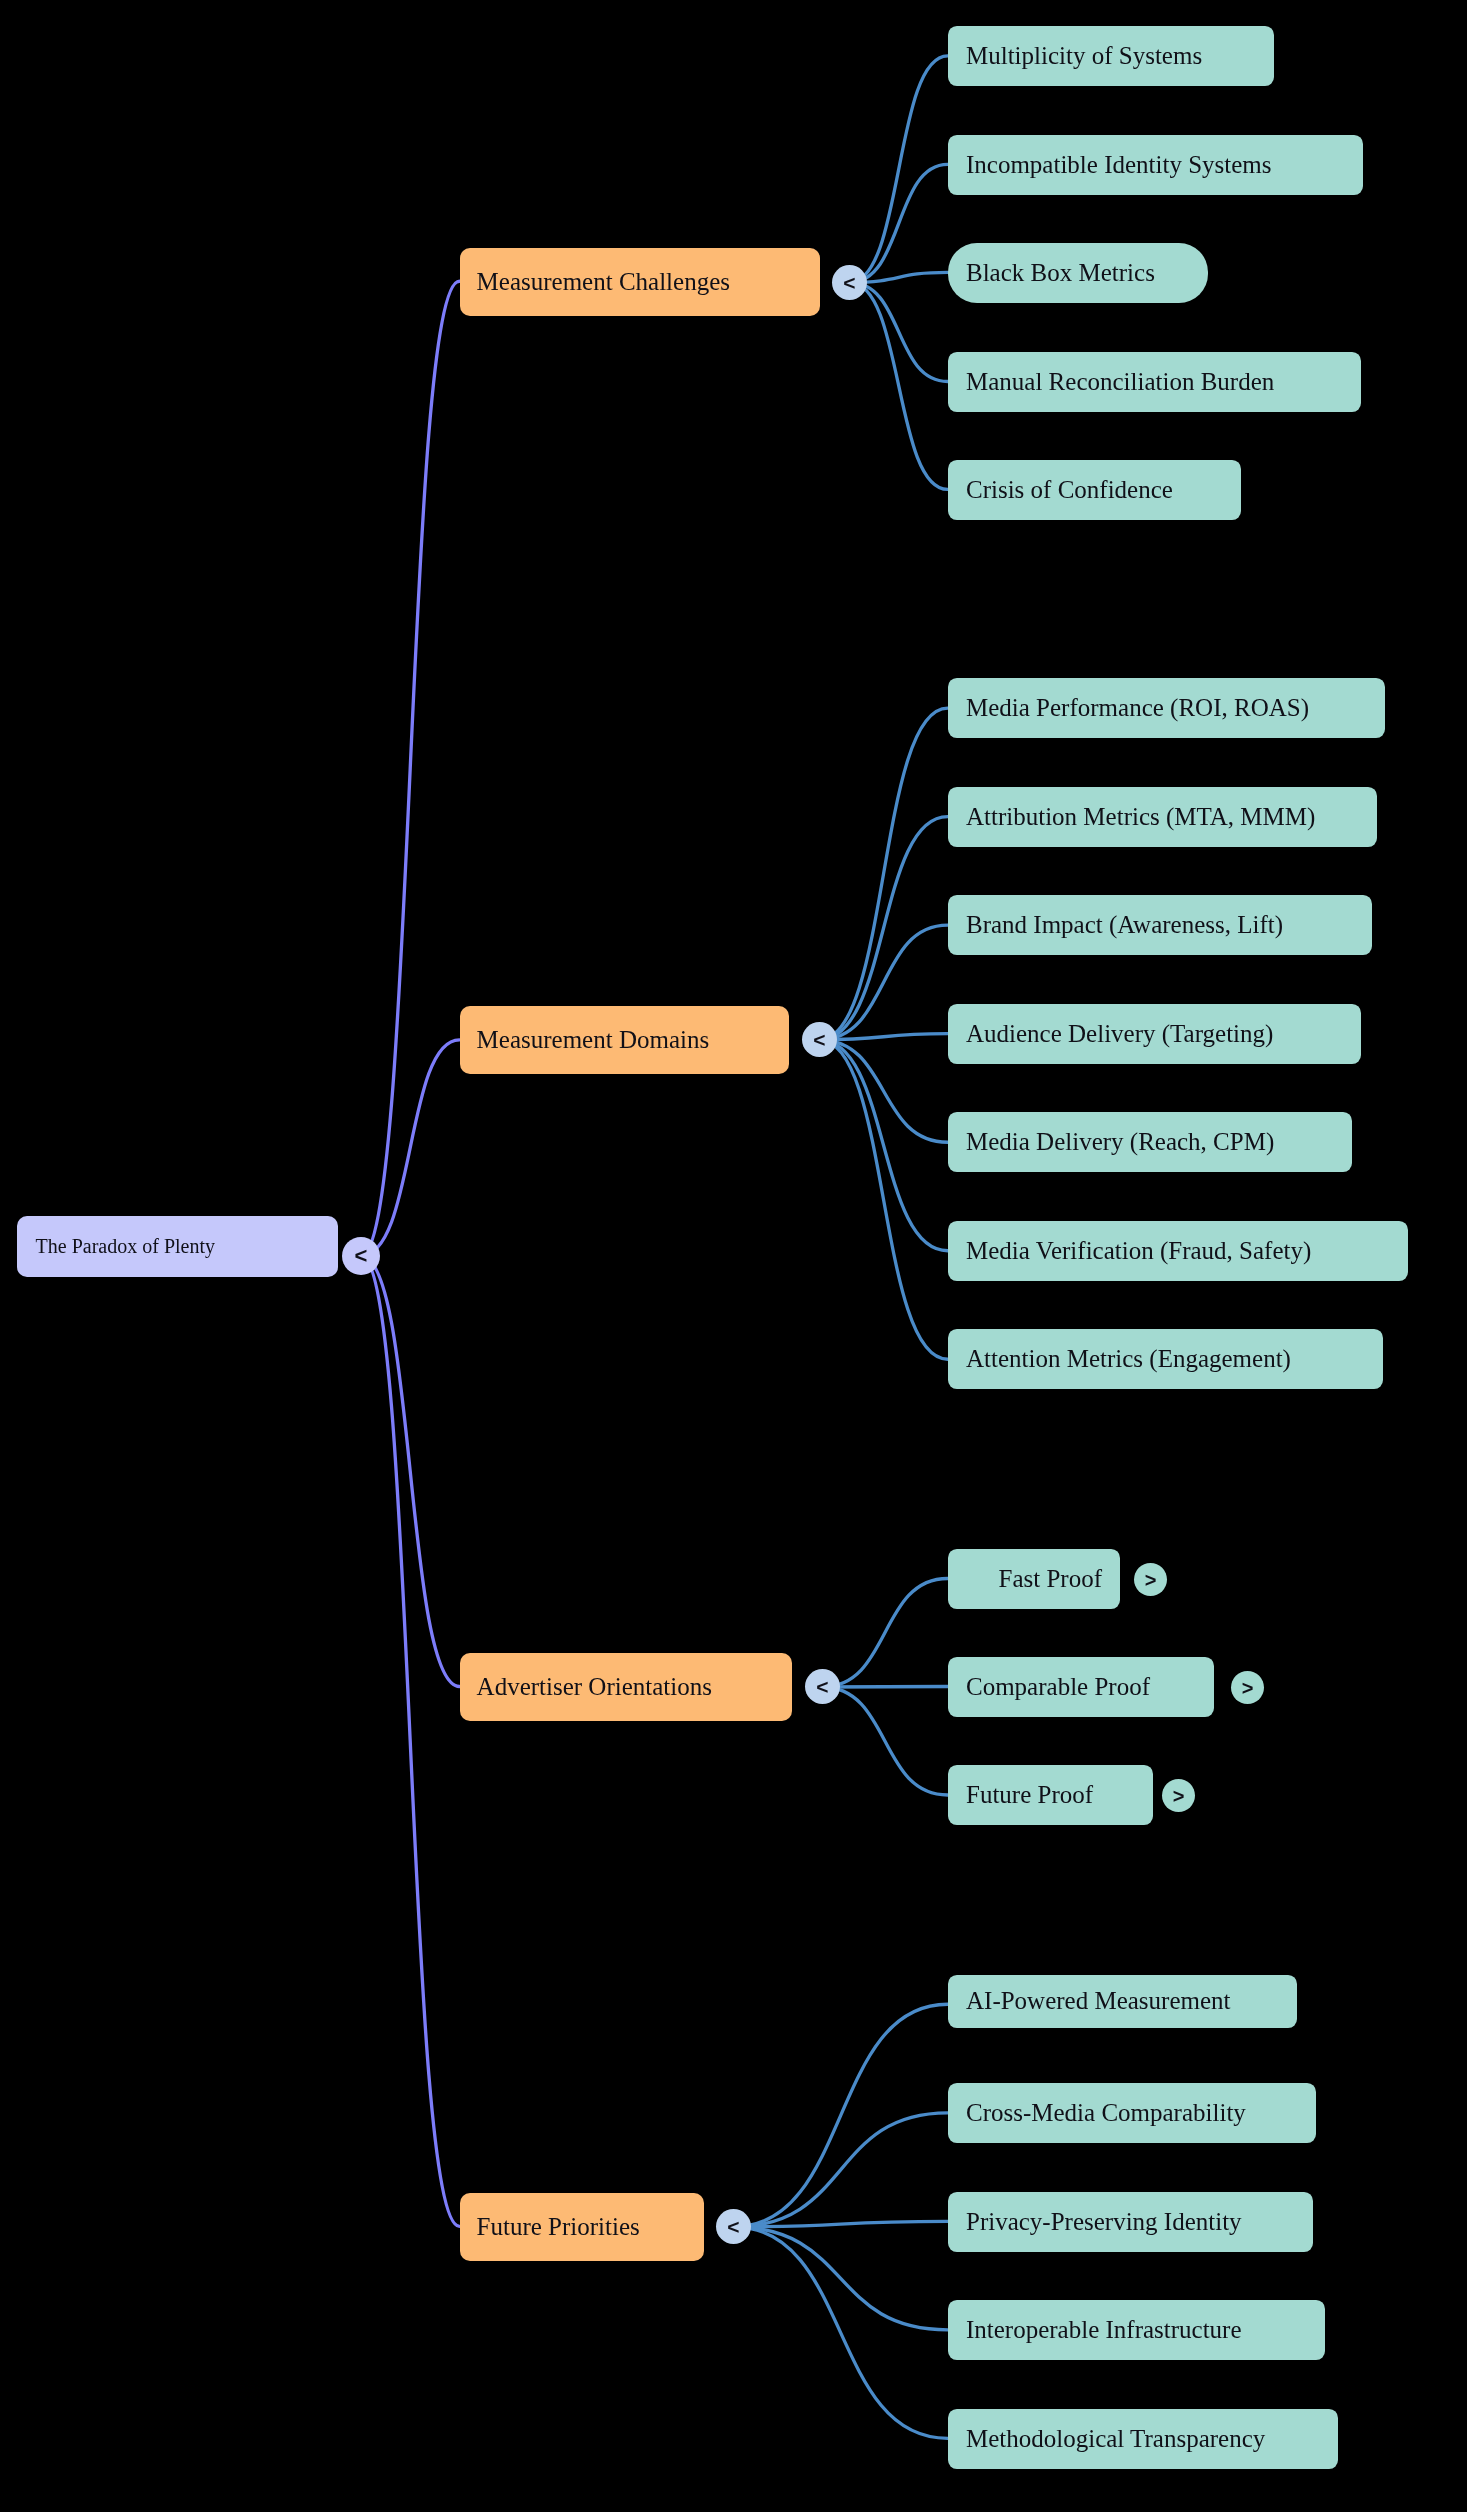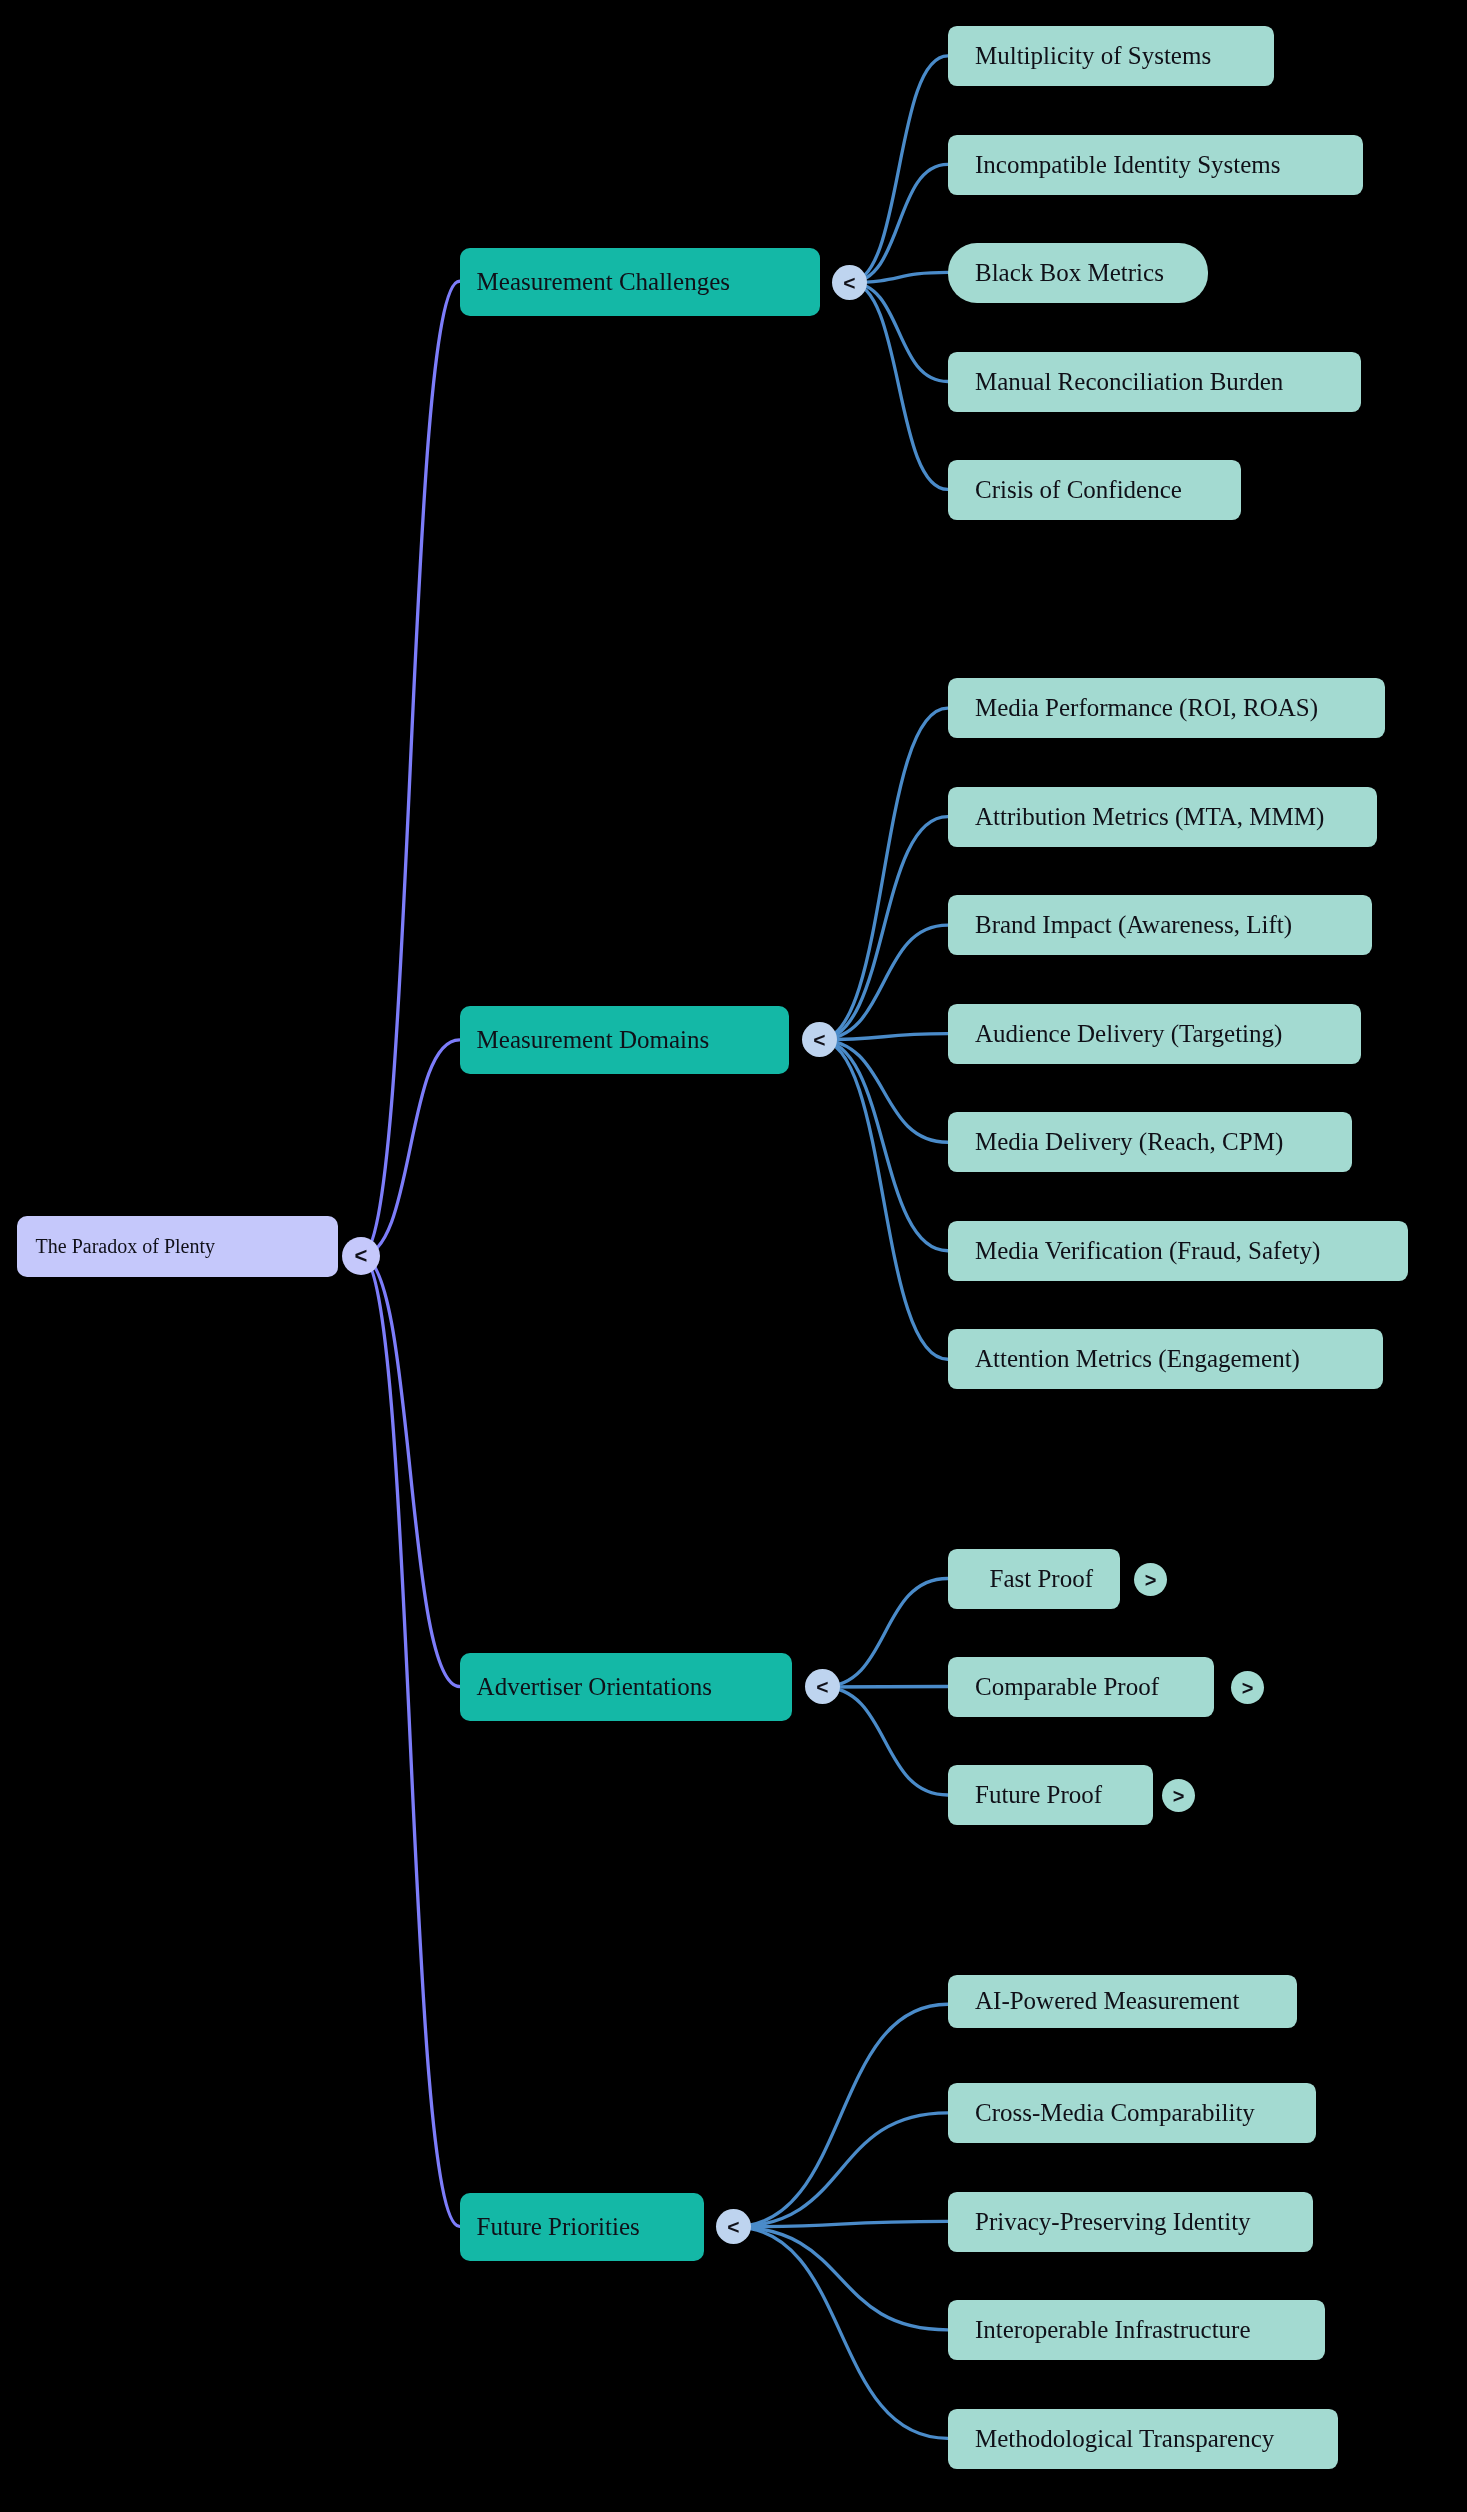--- a/index.html
+++ b/index.html
@@ -39,29 +39,29 @@
     color: #101018;
     line-height: 1.05;
   }
   .node-root {
     background: #c5c8fb;
     font-size: 20px;
     padding: 0 19px;
     border-radius: 10px;
   }
   .node-branch {
-    background: #14b8a6;
+    background: #fdba74;
     font-size: 25px;
     padding: 0 16.6px;
     border-radius: 10px;
   }
   .node-leaf {
     background: #a3dad1;
     font-size: 25px;
-    padding: 0 27px;
+    padding: 0 18px;
     border-radius: 8.9px;
   }
   .toggle {
     position: absolute;
     display: flex;
     align-items: center;
     justify-content: center;
     border-radius: 50%;
     font-family: "Liberation Sans", "DejaVu Sans", sans-serif;
     font-weight: bold;

